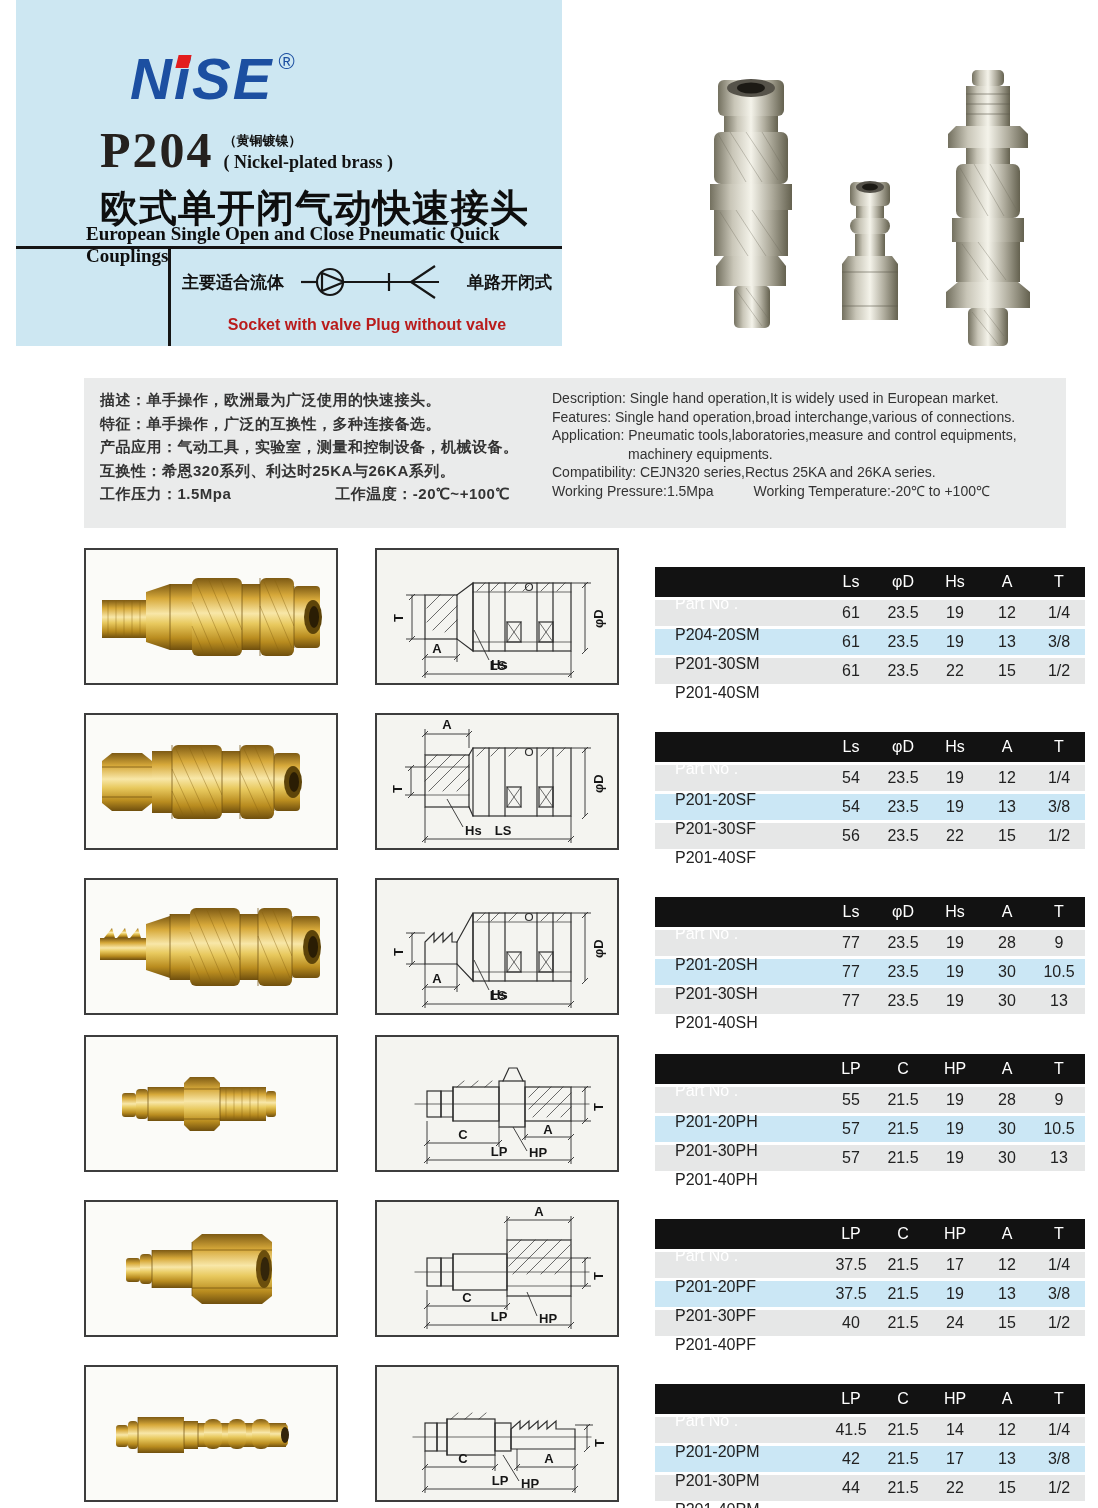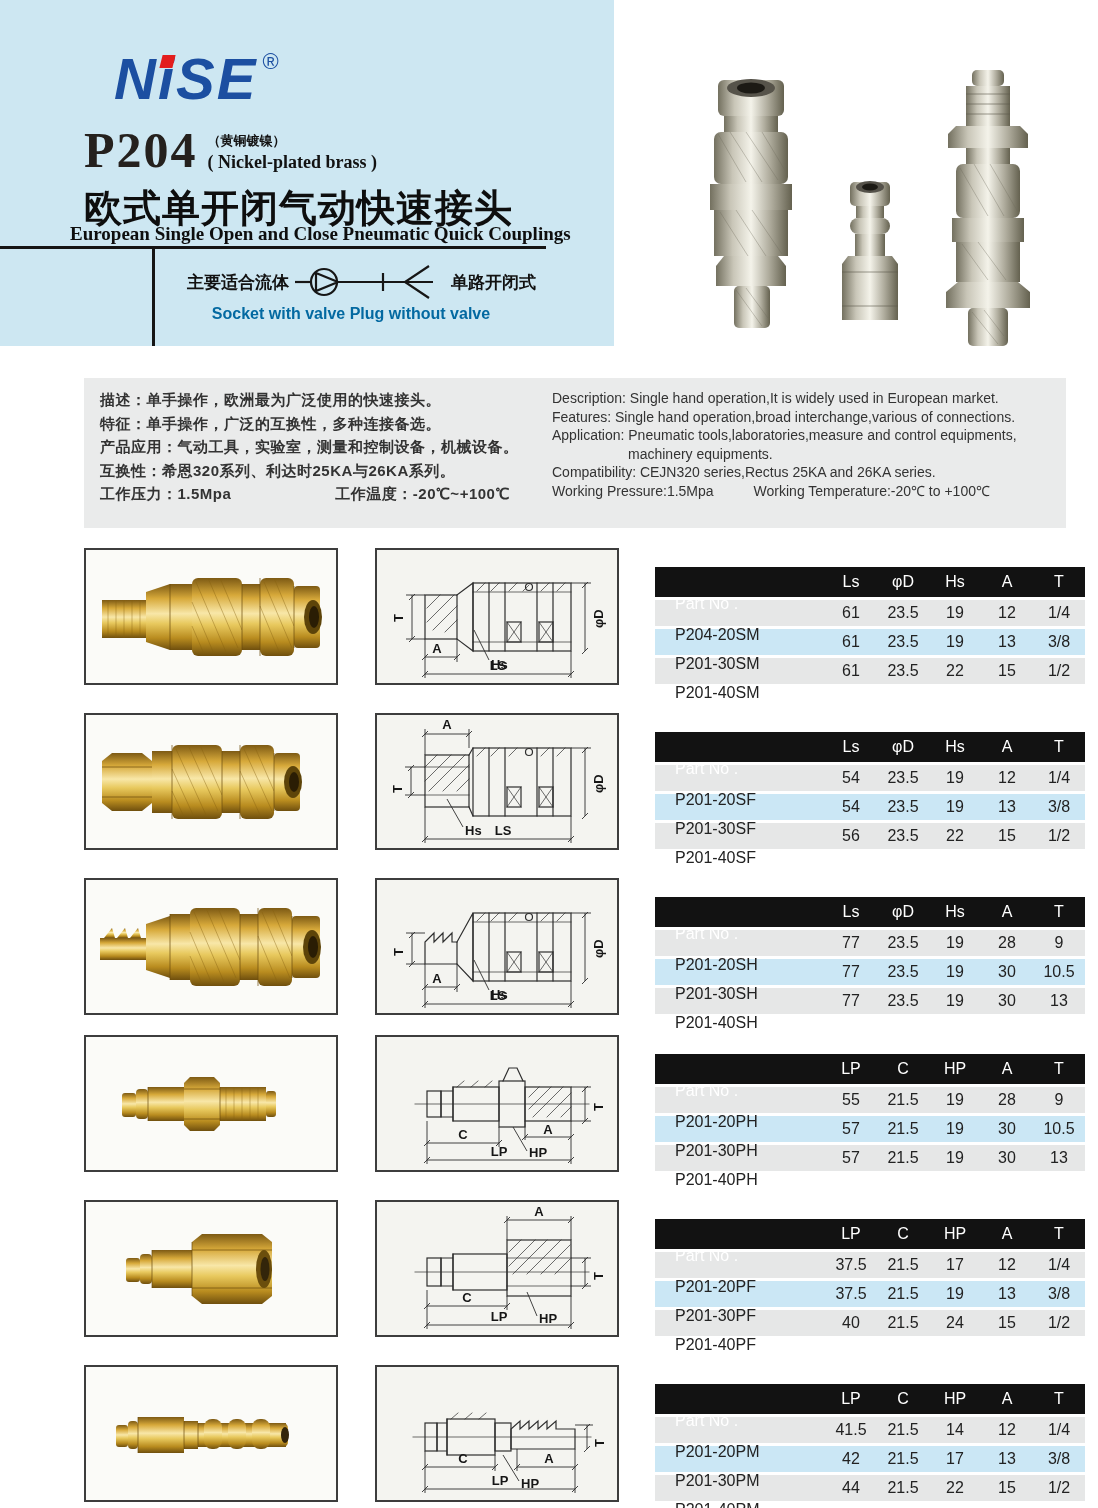--- a/index.html
+++ b/index.html
@@ -1,42 +1,42 @@
 <!DOCTYPE html>
 <html><head>
 <meta charset="utf-8">
 <style>
   html,body{margin:0;padding:0;background:#fff;}
   .page{position:relative;width:1098px;height:1508px;background:#ffffff;
         font-family:"Liberation Sans",sans-serif;overflow:hidden;}
 
   
-  .blue-block{position:absolute;left:0;top:0;width:614px;height:346px;background:#cde7f2;}
+  .blue-block{position:absolute;left:16px;top:0;width:546px;height:346px;background:#cde7f2;}
   .logo-wrap{position:absolute;left:114px;top:50px;color:#1c4fa1;}
   .logo-text{font-family:"Liberation Sans",sans-serif;font-style:italic;font-weight:800;
              font-size:58px;letter-spacing:2px;line-height:1;}
   .logo-reg{font-size:22px;font-weight:400;font-style:normal;position:relative;top:-30px;left:5px;}
   .logo-dot{position:absolute;left:47px;top:5px;width:13px;height:13px;background:#e31d1d;
             transform:skewX(-14deg);}
   .model-row{position:absolute;left:84px;top:124px;display:flex;align-items:flex-start;}
   .model{font-family:"Liberation Serif",serif;font-weight:700;font-size:50px;line-height:1.05;
          color:#25211e;letter-spacing:2px;}
   .material{margin-left:10px;padding-top:7px;color:#121212;}
   .material-cn{font-size:13px;font-weight:700;line-height:20px;}
   .material-en{font-family:"Liberation Serif",serif;font-size:18px;font-weight:700;line-height:22px;}
   .title-cn{position:absolute;left:84px;top:183px;font-size:38px;font-weight:700;color:#0e0e0e;letter-spacing:1px;}
   .title-en{position:absolute;left:70px;top:223px;font-family:"Liberation Serif",serif;
             font-size:19px;font-weight:700;color:#0e0e0e;}
   .hline{position:absolute;left:0;top:246px;width:546px;height:3px;background:#151515;}
   .vline{position:absolute;left:152px;top:246px;width:3px;height:100px;background:#151515;}
   .flow{position:absolute;left:166px;top:260px;width:370px;}
-  .flow-row{display:flex;align-items:center;justify-content:flex-end;font-size:17px;font-weight:700;color:#111;}
+  .flow-row{display:flex;align-items:center;justify-content:space-between;font-size:17px;font-weight:700;color:#111;}
   .flow-svg{margin:0 6px;}
   .fsym{stroke:#161616;stroke-width:2.2;fill:none;}
-  .flow-caption{text-align:center;font-size:16px;font-weight:700;color:#0369a1;margin-top:1px;}
+  .flow-caption{text-align:center;font-size:16px;font-weight:700;color:#b91c1c;margin-top:12px;}
   .photo-top{position:absolute;left:600px;top:36px;width:490px;height:330px;}
 
   
   .desc{position:absolute;left:84px;top:378px;width:982px;height:150px;background:#eaebeb;}
   .desc-cn{position:absolute;left:16px;top:10px;width:445px;font-size:15px;font-weight:600;
            color:#333;line-height:23.5px;letter-spacing:.5px;}
   .desc-cn-last{display:flex;}
   .desc-cn-last .temp{margin-left:104px;}
   .desc-en{position:absolute;left:468px;top:11px;width:508px;font-size:14px;color:#333;line-height:18.5px;}
   .desc-en .indent{padding-left:76px;}

